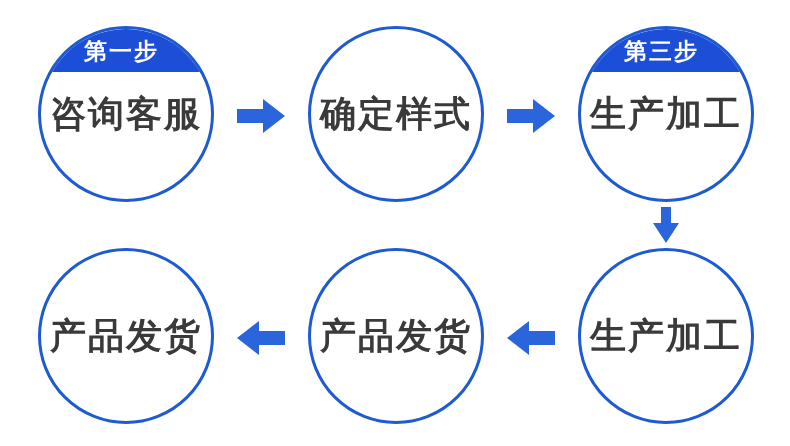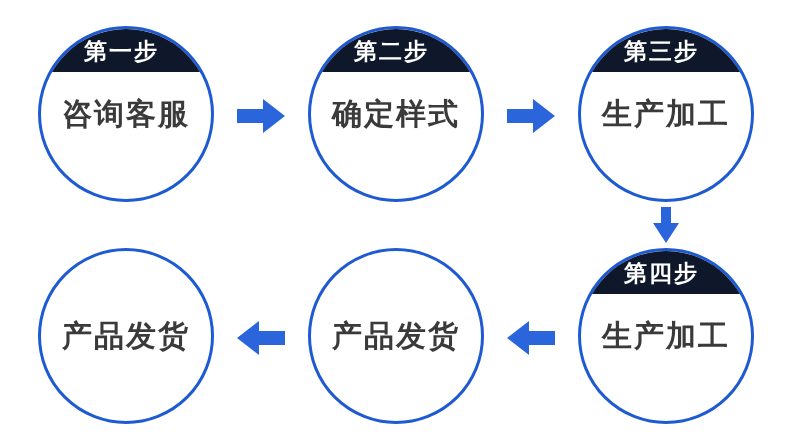--- a/index.html
+++ b/index.html
@@ -19,40 +19,40 @@
     width: 176px; height: 176px;
     border: 3px solid #1E5BD2;
     border-radius: 50%;
     background: #ffffff;
     overflow: hidden;
   }
   .step-cap {
     position: absolute;
     top: 0; left: 0; right: 9px;
     height: 43px;
-    background: #0f172a;
+    background: #1d4ed8;
     display: flex;
     align-items: center;
     justify-content: center;
   }
   .step-cap span {
     color: #ffffff;
     font-size: 23px;
     font-weight: bold;
     letter-spacing: 2px;
     padding-top: 2px;
   }
   .step-title {
     position: absolute;
     inset: 0;
     display: flex;
     align-items: center;
     justify-content: center;
     color: #3A3A3A;
-    font-size: 30px;
+    font-size: 36px;
     font-weight: bold;
     letter-spacing: 2px;
   }
   .arrow {
     position: absolute;
     display: block;
   }
   
   #step-1 { left: 38px;  top: 26px;  }
   #step-2 { left: 308px; top: 26px;  }
@@ -74,37 +74,31 @@
 
   <div class="step-circle" id="step-1">
     <div class="step-title">咨询客服</div>
     <div class="step-cap">
       <span>第一步</span>
     </div>
   </div>
 
   <div class="step-circle" id="step-2">
     <div class="step-title">确定样式</div>
-    <div class="step-cap">
-      <span>第二步</span>
-    </div>
   </div>
 
   <div class="step-circle" id="step-3">
     <div class="step-title">生产加工</div>
     <div class="step-cap">
       <span>第三步</span>
     </div>
   </div>
 
   <div class="step-circle" id="step-4">
     <div class="step-title">生产加工</div>
-    <div class="step-cap">
-      <span>第四步</span>
-    </div>
   </div>
 
   <div class="step-circle" id="step-5">
     <div class="step-title">产品发货</div>
   </div>
 
   <div class="step-circle" id="step-6">
     <div class="step-title">产品发货</div>
   </div>
 

